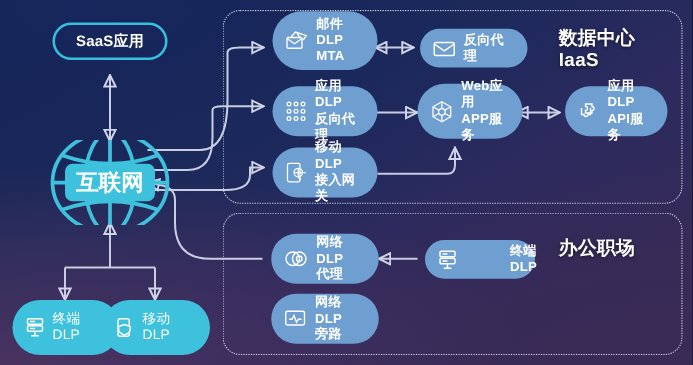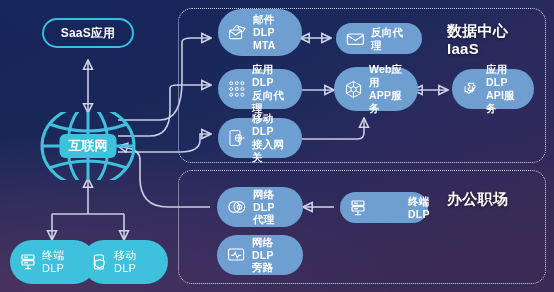--- a/index.html
+++ b/index.html
@@ -33,21 +33,21 @@
   .node.cyan{background:#3ec1dd;}
   .node.pill-outline{
     background:transparent;border:2px solid #37bfe0;color:#fff;
     justify-content:center;
   }
   .node.pill-outline .txt{font-size:12px;font-weight:bold;}
 
   .globe{position:absolute;}
   .globe .lbl{
     position:absolute;left:50%;top:50%;transform:translate(-50%,-50%);
-    background:#3ec1dd;color:#fff;font-weight:bold;font-size:13px;
+    background:#3ec1dd;color:#fff;font-weight:bold;font-size:18px;
     padding:3px 9px;border-radius:6px;white-space:nowrap;
   }
   .cyan .txt{font-weight:normal;font-size:11px;}
 </style>
 </head>
 <body>
 
 <div id="stage">
 
   <div class="zone" style="left:178px;top:8px;width:368px;height:155px;"></div>

